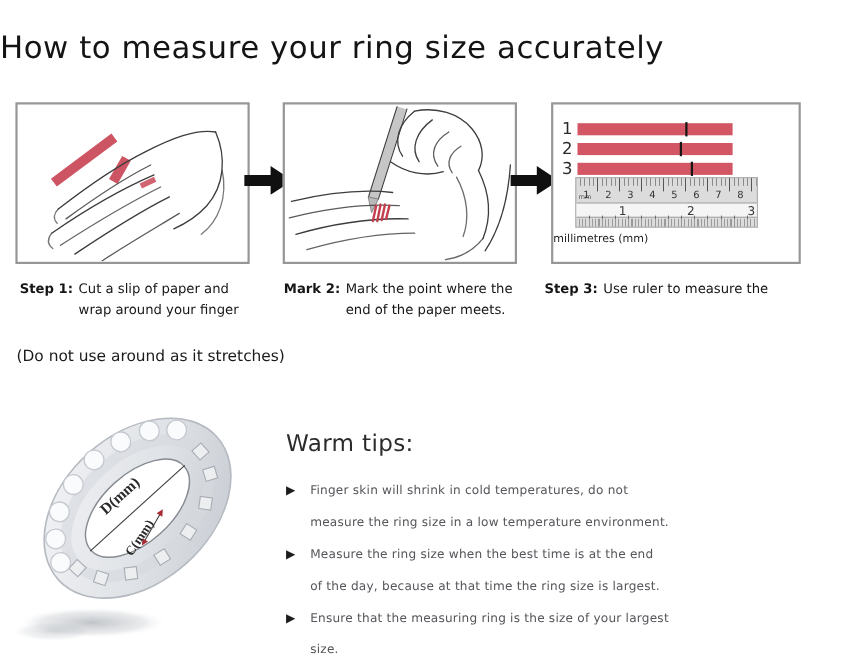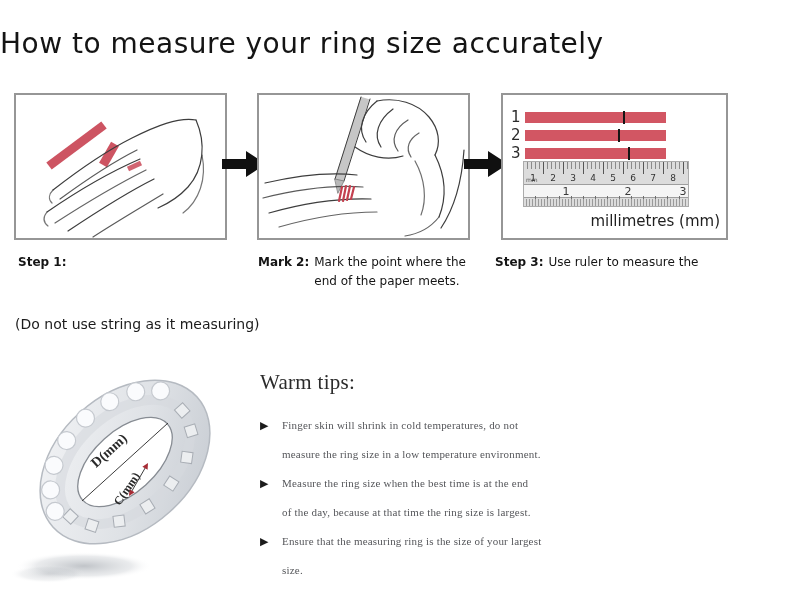--- a/index.html
+++ b/index.html
@@ -26,36 +26,36 @@
   .ruler{position:absolute;left:20px;top:66px;width:166px;height:46px;background:#dcdcdc;border:1px solid #ababab;box-sizing:border-box;}
   .ticks{position:absolute;left:0;right:0;}
   .ticks.mm-top{top:0;height:7px;background:repeating-linear-gradient(90deg,transparent 0 3px,#8a8a8a 3px 4px);}
   .ticks.cm-top{top:0;height:12px;background:repeating-linear-gradient(90deg,transparent 0 19px,#555 19px 20px);}
   .cm-num{position:absolute;top:11px;width:12px;text-align:center;font-size:9px;color:#333;}
   .ruler-small{position:absolute;left:2px;top:14px;font-size:6px;color:#555;}
   .inch-band{position:absolute;left:0;right:0;top:22px;height:14px;background:#f5f5f5;border-top:1px solid #9e9e9e;border-bottom:1px solid #9e9e9e;box-sizing:border-box;}
   .inch-num{position:absolute;top:0px;width:14px;text-align:center;font-size:11px;color:#3a3a3a;}
   .ticks.fine-bot{bottom:0;height:7px;background:repeating-linear-gradient(90deg,transparent 0 2px,#9a9a9a 2px 3px);}
   .ticks.mid-bot{bottom:0;height:10px;background:repeating-linear-gradient(90deg,transparent 0 11px,#6e6e6e 11px 12px);}
-  .ruler-caption{position:absolute;left:0;right:6px;top:117px;text-align:right;font-size:15px;color:#1f1f1f;}
+  .ruler-caption{position:absolute;left:0;right:6px;top:117px;text-align:left;font-size:10px;color:#1f1f1f;}
 
   
   .step{position:absolute;top:253px;font-size:12px;line-height:19px;white-space:nowrap;}
   .step-1{left:18px;}
   .step-2{left:258px;}
   .step-3{left:495px;}
   .step .row{display:grid;grid-template-columns:auto 1fr;column-gap:5px;}
   .step .lbl{font-weight:bold;}
   .step .line{display:block;}
   .note{position:absolute;font-size:14px;color:#1b1b1b;white-space:nowrap;}
   .note-1{left:15px;top:316px;}
   .note-3{left:493px;top:316px;}
 
   
-  .tips{position:absolute;left:260px;top:370px;width:525px;font-family:Liberation Serif, serif;}
+  .tips{position:absolute;left:260px;top:391px;width:525px;}
   .tips h2{margin:0 0 16px 0;font-size:21px;font-weight:normal;color:#2c2c2c;letter-spacing:.3px;}
   .tip{display:grid;grid-template-columns:16px 1fr;column-gap:6px;margin-bottom:0;}
   .tip .bullet{font-size:11px;line-height:29px;color:#1c1c1c;}
   .tip .line{display:block;font-size:11px;line-height:29px;letter-spacing:.2px;color:#55565a;white-space:nowrap;}
 
   
   .ring-figure{position:absolute;left:2px;top:360px;width:256px;height:242px;}
 
   svg{display:block;}
   .sketch{stroke:#3d3d3d;fill:none;stroke-linecap:round;}
@@ -161,41 +161,45 @@
       </div>
       <div class="ticks mid-bot"></div>
       <div class="ticks fine-bot"></div>
     </div>
     <div class="ruler-caption">millimetres (mm)</div>
   </div>
 
   <div class="step step-1">
     <div class="row">
       <span class="lbl">Step 1:</span>
+      <span>
+        <span class="line">Cut a slip of paper and</span>
+        <span class="line">wrap around your finger</span>
+      </span>
     </div>
   </div>
   <div class="step step-2">
     <div class="row">
       <span class="lbl">Mark 2:</span>
       <span>
         <span class="line">Mark the point where the</span>
         <span class="line">end of the paper meets.</span>
       </span>
     </div>
   </div>
   <div class="step step-3">
     <div class="row">
       <span class="lbl">Step 3:</span>
       <span>
         <span class="line">Use ruler to measure the</span>
       </span>
     </div>
   </div>
 
-  <div class="note note-1">(Do not use string as it measuring)</div>
+  <div class="note note-1">(Do not use around as it stretches)</div>
 
   <svg class="ring-figure" viewBox="0 0 256 242">
     <defs>
       <linearGradient id="gSilver" x1="0" y1="0" x2="1" y2="1">
         <stop offset="0" stop-color="#f4f5f7"></stop>
         <stop offset=".55" stop-color="#dfe2e6"></stop>
         <stop offset="1" stop-color="#c3c8cf"></stop>
       </linearGradient>
       <radialGradient id="gShadow">
         <stop offset="0" stop-color="#8d939b" stop-opacity=".55"></stop>

